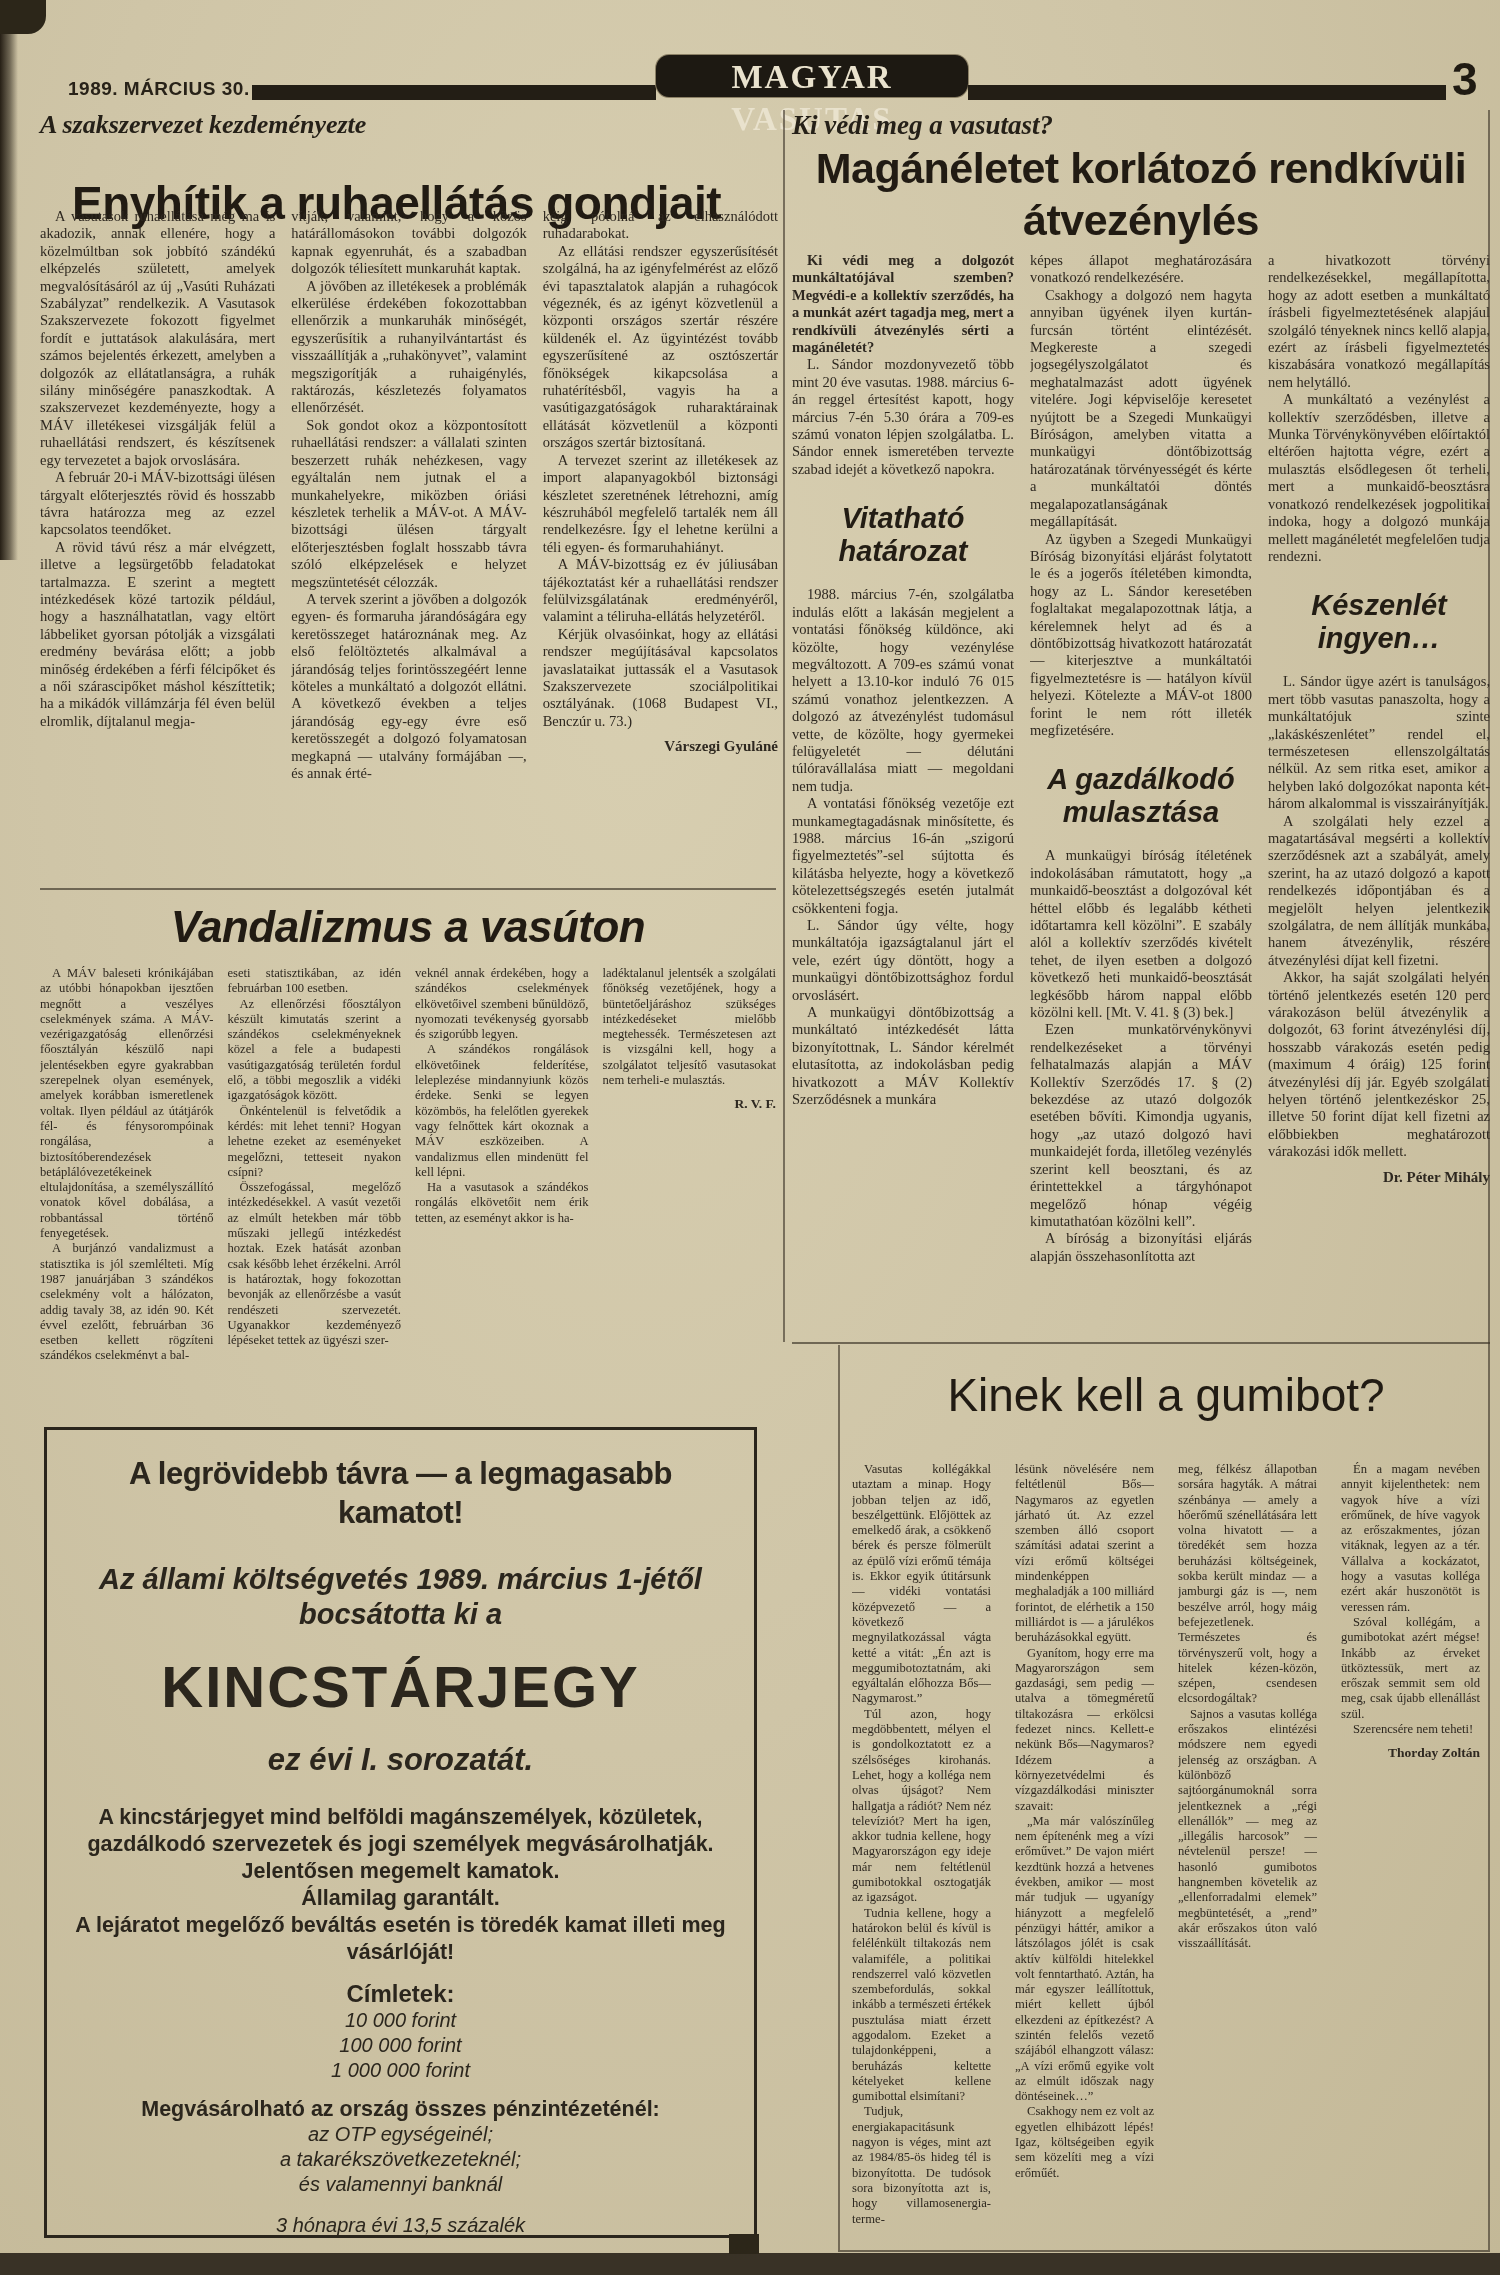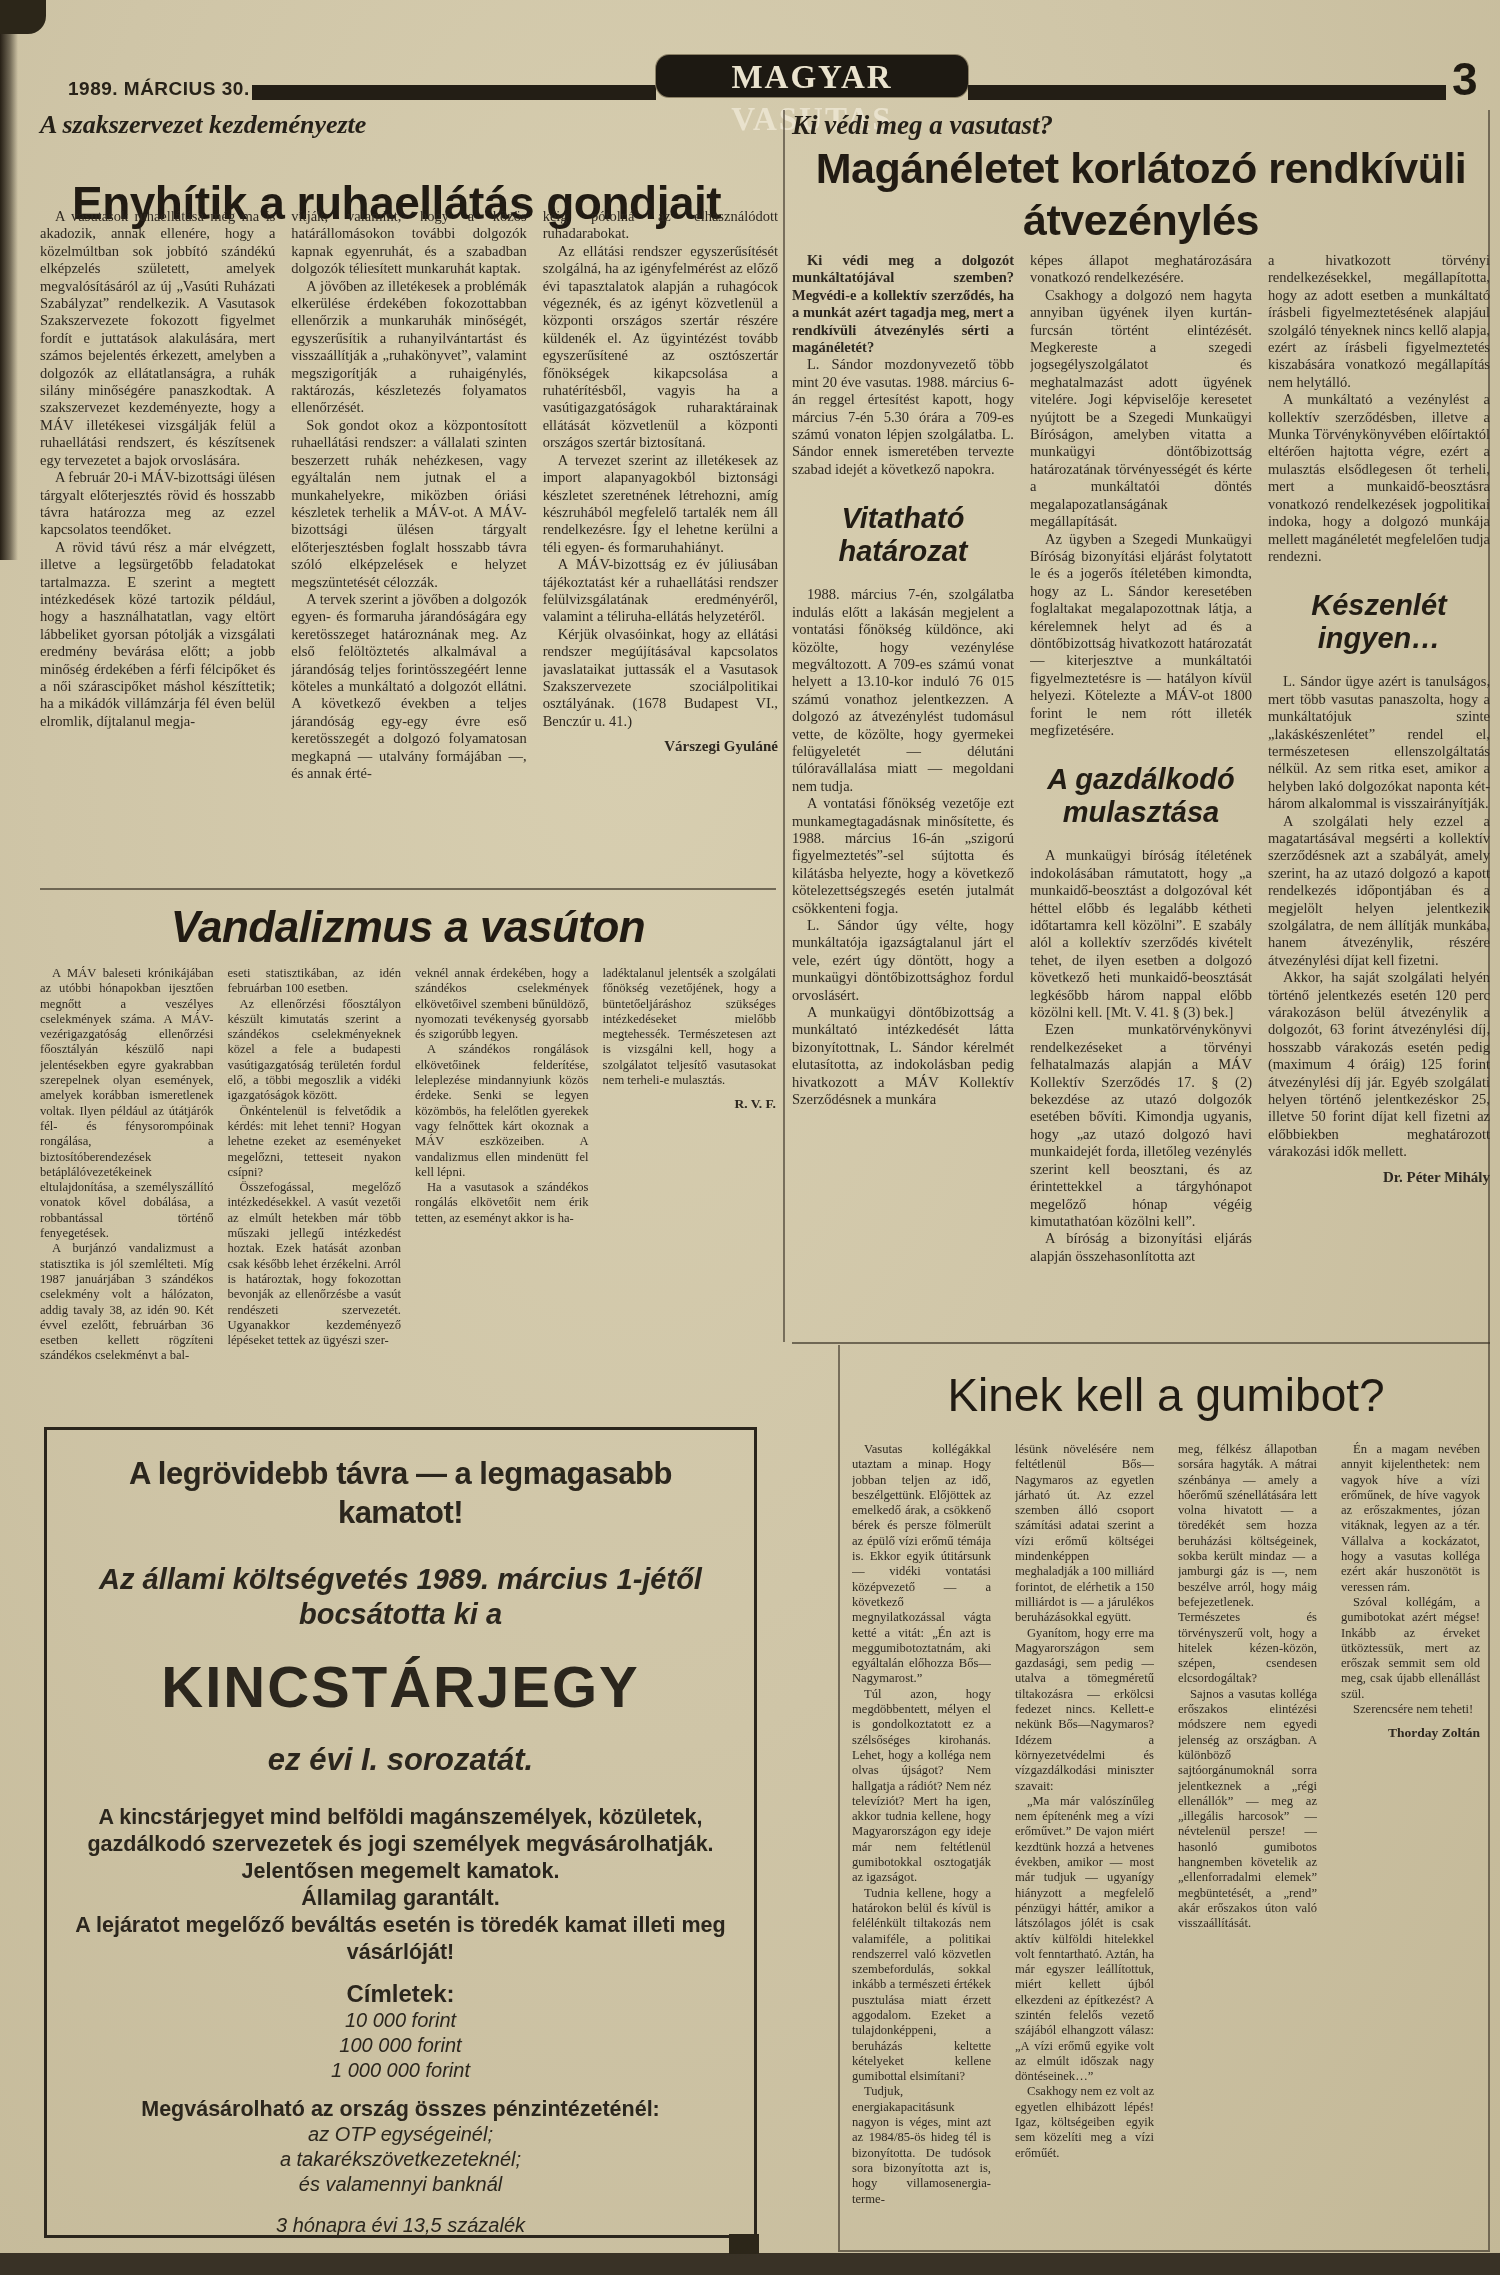--- a/index.html
+++ b/index.html
@@ -26,21 +26,21 @@
   
   .vrule { width:2px; background:rgba(58,50,38,.6); }
   .hrule { height:2px; background:rgba(58,50,38,.65); }
 
   
   .kicker { font-family:Liberation Serif, serif; font-weight:bold; font-style:italic; color:#25201六, }
   .kicker { font-size:26px; color:#252018; }
   .headline { font-family:"Liberation Sans", sans-serif; font-weight:bold; color:#211b13; letter-spacing:-.5px; }
   .cols { display:flex; overflow:hidden; }
   .col { flex:1 1 0; overflow:hidden; }
-  .cols.gap16 { gap:16px; } .cols.gap14 { gap:14px; } .cols.gap12 { gap:24px; }
+  .cols.gap16 { gap:16px; } .cols.gap14 { gap:14px; } .cols.gap12 { gap:24px;margin-top:20px; }
   .para { text-align:justify; text-indent:15px; margin:0; }
   .para.cont { text-indent:0; }
   .para.italic { }
   .para.lead { font-weight:bold; }
   .big-body .para { font-size:14.5px; line-height:17.4px; }
   .small-body .para { font-size:12.6px; line-height:15.3px; text-indent:12px; }
   .small-body .para.cont { text-indent:0; }
   .subhead {
     font-family:"Liberation Sans", sans-serif; font-weight:bold; font-style:italic;
     font-size:29px; line-height:33px; text-align:center; text-indent:0;
@@ -98,21 +98,21 @@
         <p class="para cont">vítják; valamint, hogy a közös határállomásokon további dolgozók kapnak egyenruhát, és a szabadban dolgozók téliesített munkaruhát kaptak.</p>
         <p class="para">A jövőben az illetékesek a problémák elkerülése érdekében fokozottabban ellenőrzik a munkaruhák minőségét, egyszerűsítik a ruhanyilvántartást és visszaállítják a „ruhakönyvet”, valamint megszigorítják a ruhaigénylés, raktározás, készletezés folyamatos ellenőrzését.</p>
         <p class="para">Sok gondot okoz a központosított ruhaellátási rendszer: a vállalati szinten beszerzett ruhák nehézkesen, vagy egyáltalán nem jutnak el a munkahelyekre, miközben óriási készletek terhelik a MÁV-ot. A MÁV-bizottsági ülésen tárgyalt előterjesztésben foglalt hosszabb távra szóló elképzelések e helyzet megszüntetését célozzák.</p>
         <p class="para">A tervek szerint a jövőben a dolgozók egyen- és formaruha járandóságára egy keretösszeget határoznának meg. Az első felöltöztetés alkalmával a járandóság teljes forintösszegéért lenne köteles a munkáltató a dolgozót ellátni. A következő években a teljes járandóság egy-egy évre eső keretösszegét a dolgozó folyamatosan megkapná — utalvány formájában —, és annak érté-</p>
       </div>
       <div class="col">
         <p class="para cont">kéig pótolná az elhasználódott ruhadarabokat.</p>
         <p class="para italic">Az ellátási rendszer egyszerűsítését szolgálná, ha az igényfelmérést az előző évi tapasztalatok alapján a ruhagócok végeznék, és az igényt közvetlenül a központi országos szertár részére küldenék el. Az ügyintézést tovább egyszerűsítené az osztószertár főnökségek kikapcsolása a ruhatérítésből, vagyis ha a vasútigazgatóságok ruharaktárainak ellátását közvetlenül a központi országos szertár biztosítaná.</p>
         <p class="para">A tervezet szerint az illetékesek az import alapanyagokból biztonsági készletet szeretnének létrehozni, amíg készruhából megfelelő tartalék nem áll rendelkezésre. Így el lehetne kerülni a téli egyen- és formaruhahiányt.</p>
         <p class="para">A MÁV-bizottság ez év júliusában tájékoztatást kér a ruhaellátási rendszer felülvizsgálatának eredményéről, valamint a téliruha-ellátás helyzetéről.</p>
-        <p class="para">Kérjük olvasóinkat, hogy az ellátási rendszer megújításával kapcsolatos javaslataikat juttassák el a Vasutasok Szakszervezete szociálpolitikai osztályának. (1678 Budapest VI., Benczúr u. 41.)</p>
+        <p class="para">Kérjük olvasóinkat, hogy az ellátási rendszer megújításával kapcsolatos javaslataikat juttassák el a Vasutasok Szakszervezete szociálpolitikai osztályának. (1068 Budapest VI., Benczúr u. 73.)</p>
         <p class="byline">Várszegi Gyuláné</p>
       </div>
     </div>
 
   <div class="abs kicker" style="left:792px; top:110px; font-size:27px;">Ki védi meg a vasutast?</div>
   <div class="abs headline" style="left:792px; top:142px; width:698px; font-size:43px; line-height:52px; text-align:center;">Magánéletet korlátozó rendkívüli átvezénylés</div>
   <div class="abs cols gap16 big-body" style="left:792px; top:252px; width:698px; height:1086px;">
       <div class="col">
         <p class="para lead">Ki védi meg a dolgozót munkáltatójával szemben? Megvédi-e a kollektív szerződés, ha a munkát azért tagadja meg, mert a rendkívüli átvezénylés sérti a magánéletét?</p>
         <p class="para">L. Sándor mozdonyvezető több mint 20 éve vasutas. 1988. március 6-án reggel értesítést kapott, hogy március 7-én 5.30 órára a 709-es számú vonaton lépjen szolgálatba. L. Sándor ennek ismeretében tervezte szabad idejét a következő napokra.</p>

